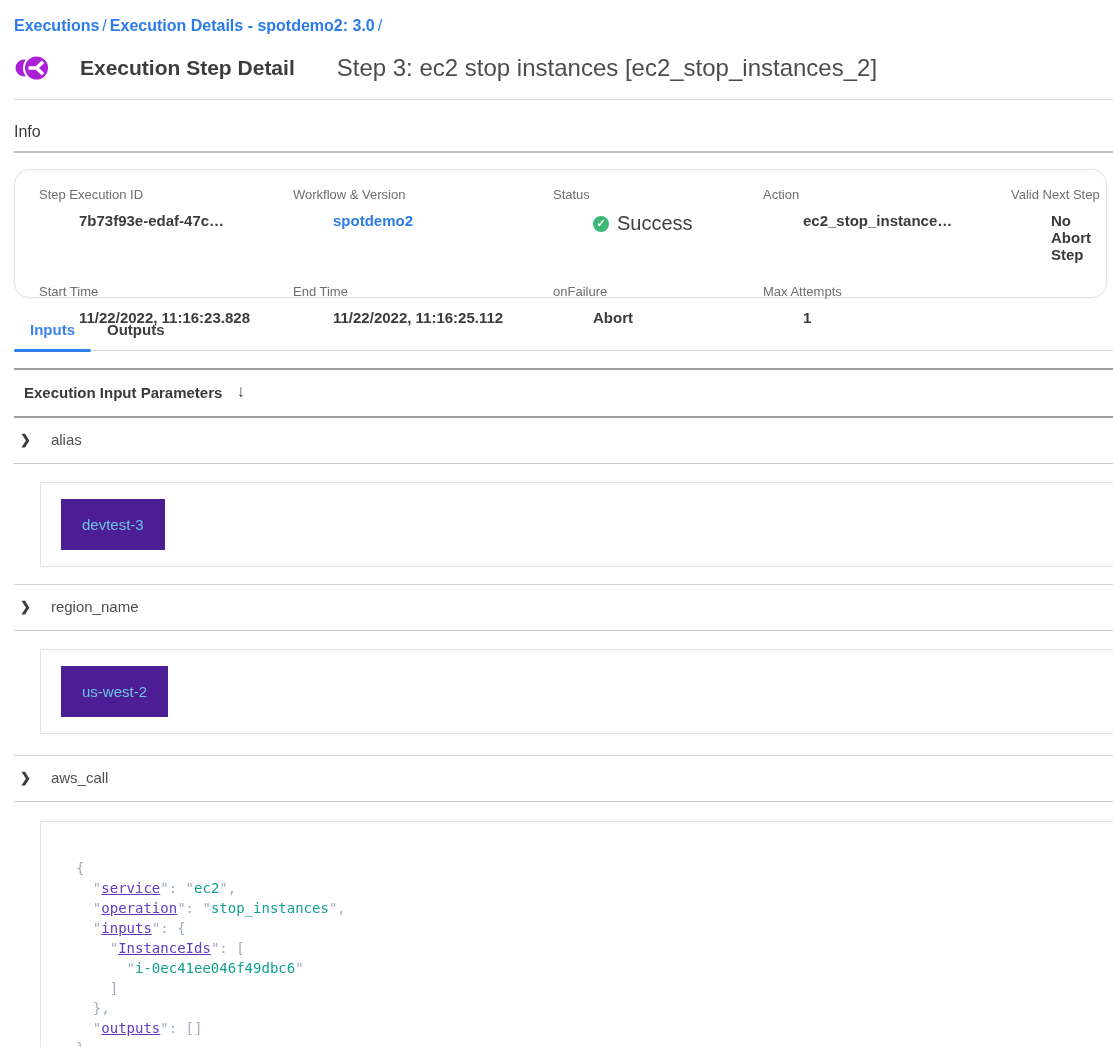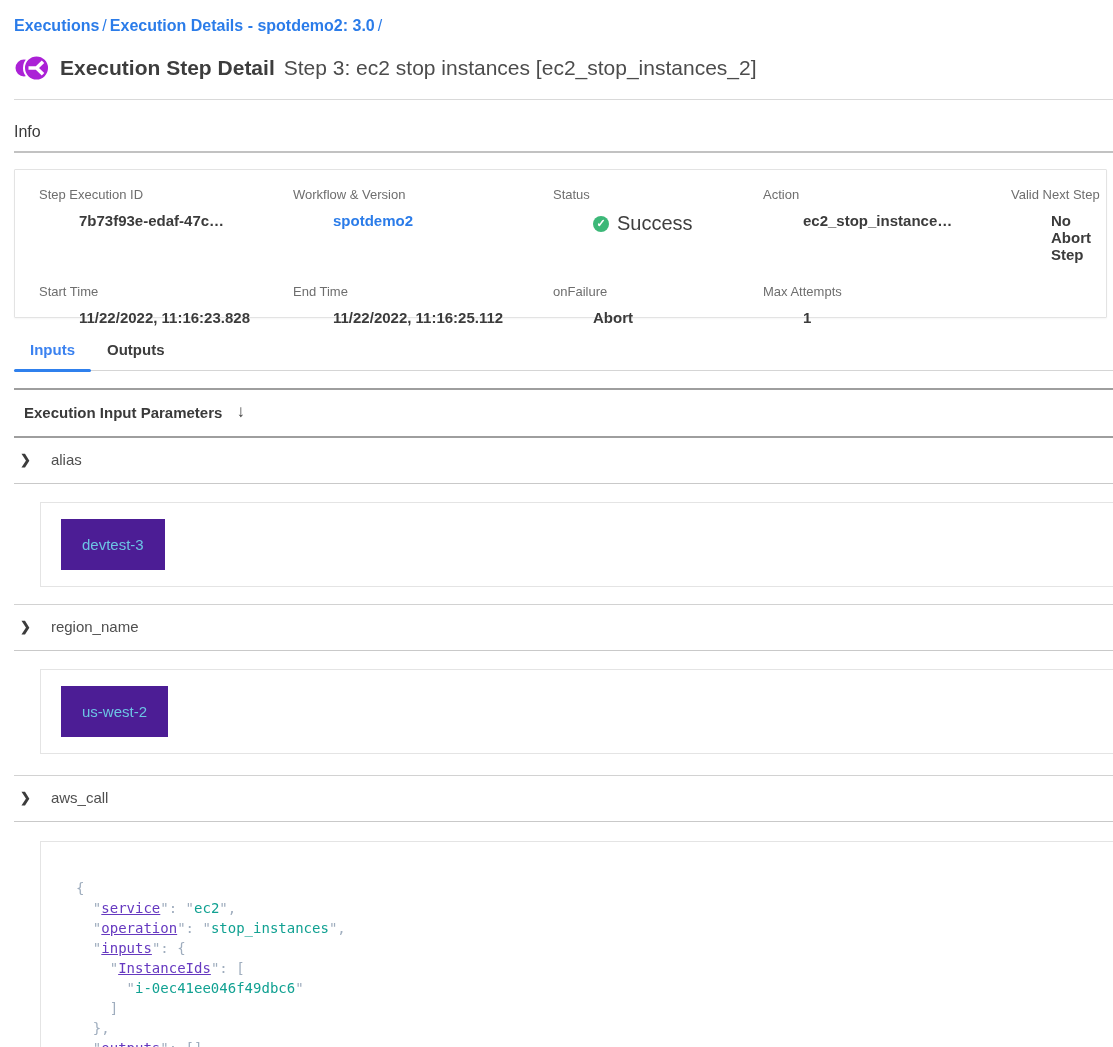--- a/index.html
+++ b/index.html
@@ -6,32 +6,32 @@
   html, body { width: 1113px; height: 1047px; overflow: hidden; background: #ffffff; }
   body { font-family: "Liberation Sans", sans-serif; color: #3b3b3b; }
   .page { padding-left: 14px; width: 1113px; }
 
   
   .breadcrumb { margin-top: 17px; font-size: 16px; font-weight: 600; color: #2b7ce9; }
   .breadcrumb a { color: #2b7ce9; text-decoration: none; cursor: pointer; }
   .breadcrumb .sep { color: #2b7ce9; font-weight: 400; padding: 0 3px; }
 
   
-  .title-row { margin-top: 16px; display: flex; align-items: center; }
+  .title-row { margin-top: 16px; display: flex; align-items: center; gap: 20px; }
   .logo { width: 36px; height: 34px; flex: 0 0 auto; margin-right: 10px; }
   .page-title { font-size: 21px; font-weight: 700; color: #3d3d3d; }
-  .page-subtitle { font-size: 21px; font-weight: 400; color: #4c4c4c; margin-left: 9px; }
+  .page-subtitle { font-size: 24px; font-weight: 400; color: #4c4c4c; margin-left: 22px; }
 
   .hr-light { height: 1px; background: #d9d9d9; width: 1099px; margin-top: 14px; }
   .info-title { margin-top: 23px; font-size: 16px; font-weight: 400; color: #3a3a3a; }
   .hr-info { height: 2px; background: #c2c2c2; width: 1099px; margin-top: 10px; }
 
   
-  .card { margin-top: 16px; width: 1093px; height: 149px; border: 1px solid #e3e3e3;
-          border-radius: 1px; box-shadow: 0 1px 2px rgba(0,0,0,0.04);
+  .card { margin-top: 16px; width: 1093px; height: 129px; border: 1px solid #e3e3e3;
+          border-radius: 15px; box-shadow: 0 1px 2px rgba(0,0,0,0.04);
           padding: 17px 0 4px 24px; display: grid;
           grid-template-columns: 254px 260px 210px 248px 1fr; grid-row-gap: 21px; }
   .flabel { font-size: 13px; color: #6e6e6e; font-weight: 400; }
   .fvalue { margin-top: 10px; font-size: 15px; font-weight: 700; color: #3b3b3b; margin-left: 40px; }
   .fvalue.link { color: #2b7ce9; cursor: pointer; }
   .status-wrap { display: flex; align-items: center; }
   .check { width: 16px; height: 16px; border-radius: 50%; background: #3cb878; color: #fff;
            font-size: 11px; font-weight: 700; display: inline-flex; align-items: center;
            justify-content: center; margin-right: 8px; }
   .status-text { font-size: 20px; font-weight: 400; color: #3f3f3f; }

